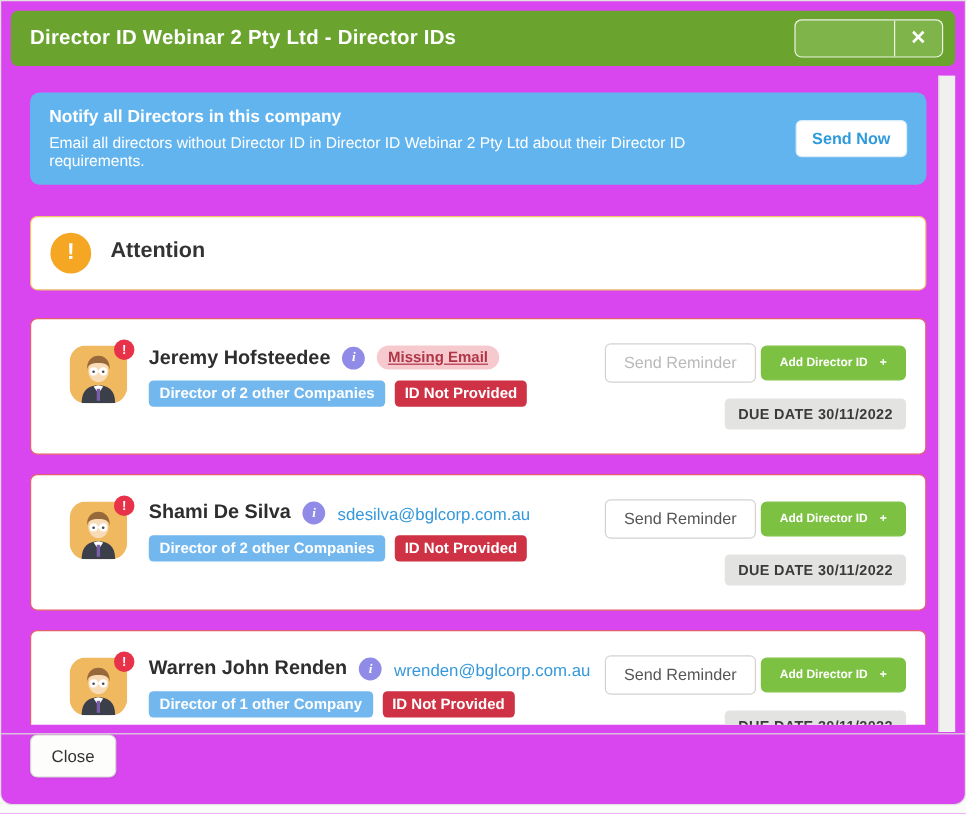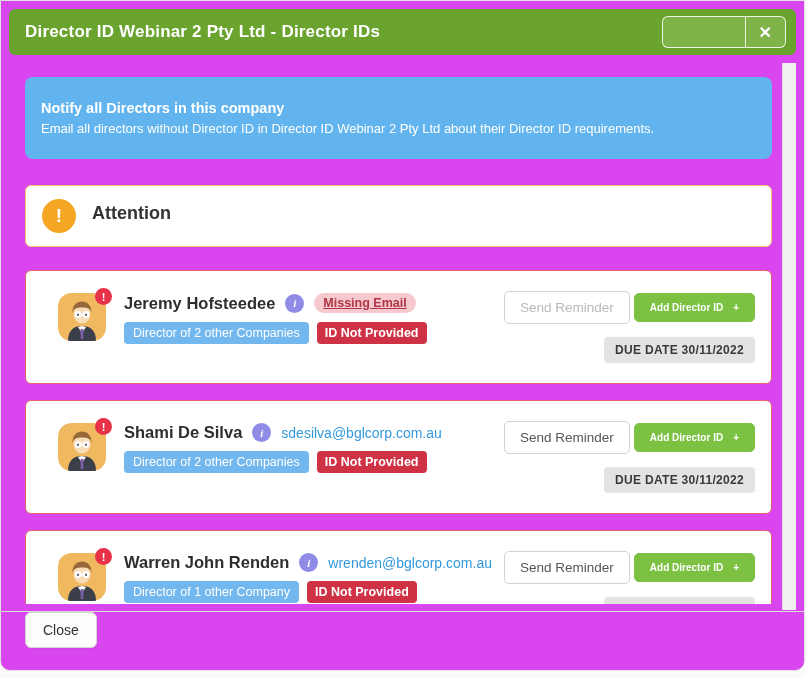--- a/index.html
+++ b/index.html
@@ -24,21 +24,21 @@
             color:#fff; font-weight:bold; font-size:16px;
             border-left:1px solid rgba(255,255,255,.85); }
 
   
   .content { position:absolute; top:62px; left:8px; right:22px; bottom:66px;
              padding:14px 10px 0 16px; overflow:hidden; }
   .scroll-gutter { position:absolute; top:62px; right:8px; width:14px; bottom:60px;
              border-left:1px solid #dededb; background:#f0f0ee; }
 
   
-  .notify { background:#62b4ef; border-radius:8px; padding:23px 16px; display:flex;
+  .notify { background:#62b4ef; border-radius:8px; padding:13px 16px; display:flex;
             align-items:center; min-height:62px; }
   .notify-text { flex:1; padding-right:16px; }
   .notify-title { color:#fff; font-weight:bold; font-size:14.5px; margin-bottom:5px; }
   .notify-desc { color:#fff; font-size:13px; }
   .send-now-btn { background:#fff; color:#2f9bdc; font-weight:bold; font-size:13.5px;
             border:1px solid #d8ecfa; border-radius:5px; padding:7px 13px; cursor:pointer;
             white-space:nowrap; }
 
   
   .attention { background:#fff; border:1px solid #f2c469; border-radius:6px;
@@ -62,21 +62,21 @@
   .card-main { flex:1; min-width:0; }
   .name-row { display:flex; align-items:center; gap:10px; margin-top:2px; }
   .dir-name { font-size:16.5px; font-weight:bold; color:#2e2e2e; }
   .info-icon { width:19px; height:19px; border-radius:50%; background:#8f8be6; color:#fff;
           font-size:11px; font-weight:bold; font-family:"Liberation Serif", serif; font-style:italic;
           display:flex; align-items:center; justify-content:center; cursor:pointer; }
   .missing-email { background:#f6c9ce; color:#b03546; font-weight:bold; font-size:12.5px;
           text-decoration:underline; border-radius:10px; padding:3px 9px; cursor:pointer; }
   .email-link { color:#3498db; font-size:14px; text-decoration:none; cursor:pointer; }
   .badge-row { display:flex; gap:8px; margin-top:9px; }
-  .badge-blue { background:#72b7ee; color:#fff; font-weight:normal; font-size:12.5px;
+  .badge-blue { background:#72b7ee; color:#fff; font-weight:bold; font-size:12.5px;
           border-radius:4px; padding:4px 9px; }
   .badge-red { background:#cf3244; color:#fff; font-weight:bold; font-size:12.5px;
           border-radius:4px; padding:4px 8px; }
   .card-actions { display:flex; flex-direction:column; align-items:flex-end; margin-left:12px; }
   .action-row { display:flex; align-items:center; gap:4px; }
   .reminder-btn { background:#fff; border:1px solid #d2d2d0; border-radius:5px;
           padding:8px 15px; font-size:13.5px; color:#555; cursor:pointer; white-space:nowrap; }
   .reminder-btn.disabled { color:#b9b9b9; }
   .add-id-btn { background:#7cc142; border:1px solid #7cc142; border-radius:5px;
           padding:8px 15px; font-size:10px; font-weight:bold; color:#fff; cursor:pointer;
@@ -116,20 +116,21 @@
 
   <div class="scroll-gutter"></div>
 
   <div class="content">
 
     <div class="notify">
       <div class="notify-text">
         <div class="notify-title">Notify all Directors in this company</div>
         <div class="notify-desc">Email all directors without Director ID in Director ID Webinar 2 Pty Ltd about their Director ID requirements.</div>
       </div>
+      <button class="send-now-btn">Send Now</button>
     </div>
 
     <div class="attention">
       <div class="attn-icon">!</div>
       <div>
         <div class="attn-title">Attention</div>
       </div>
     </div>
 
     <div class="card">

